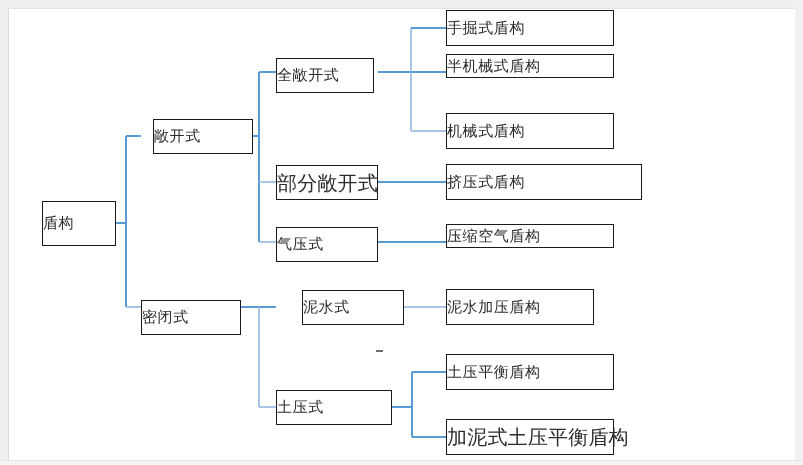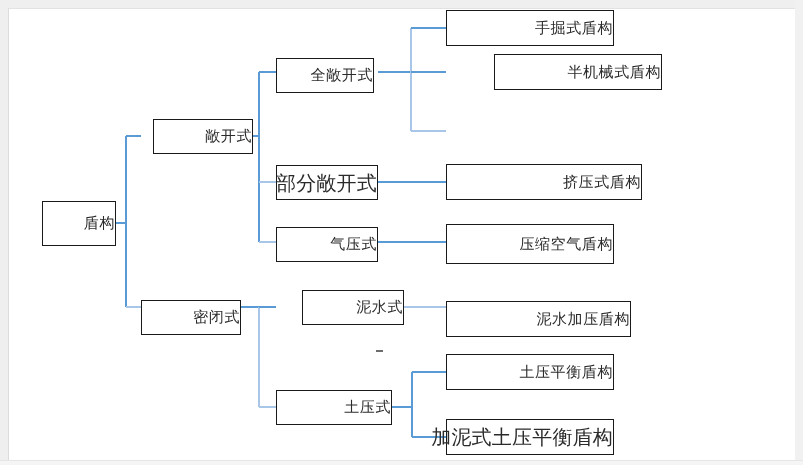--- a/index.html
+++ b/index.html
@@ -27,21 +27,21 @@
     box-sizing: border-box;
     overflow: hidden;
   }
   .node {
     position: absolute;
     box-sizing: border-box;
     border: 1.6px solid #1a1a1a;
     background: #ffffff;
     display: flex;
     align-items: center;
-    justify-content: flex-end;
+    justify-content: flex-start;
     color: #2b2b2b;
     font-size: 15px;
     letter-spacing: 0.6px;
     line-height: 1;
     z-index: 3;
     white-space: nowrap;
   }
   .node.small-text { font-size: 20px; letter-spacing: 0.2px; }
   #edges {
     position: absolute;
@@ -166,30 +166,33 @@
     <div class="node" style="left:267px; top:281px; width:102px; height:35px;margin-left:26px;">
       <span>泥水式</span>
     </div>
     <div class="node" style="left:267px; top:381px; width:116px; height:35px;">
       <span>土压式</span>
     </div>
 
     <div class="node" style="left:437px; top:1px; width:168px; height:36px;">
       <span>手掘式盾构</span>
     </div>
-    <div class="node" style="left:437px; top:45px; width:168px; height:36px;margin-left:48px;">
+    <div class="node" style="left:437px; top:45px; width:168px; height:24px;">
       <span>半机械式盾构</span>
+    </div>
+    <div class="node" style="left:437px; top:104px; width:168px; height:36px;">
+      <span>机械式盾构</span>
     </div>
     <div class="node" style="left:437px; top:155px; width:196px; height:36px;">
       <span>挤压式盾构</span>
     </div>
-    <div class="node" style="left:437px; top:215px; width:168px; height:40px;">
+    <div class="node" style="left:437px; top:215px; width:168px; height:24px;">
       <span>压缩空气盾构</span>
     </div>
-    <div class="node" style="left:437px; top:280px; width:185px; height:36px;margin-top:12px;">
+    <div class="node" style="left:437px; top:280px; width:148px; height:36px;">
       <span>泥水加压盾构</span>
     </div>
     <div class="node" style="left:437px; top:345px; width:168px; height:36px;">
       <span>土压平衡盾构</span>
     </div>
     <div class="node small-text" style="left:437px; top:410px; width:168px; height:36px;">
       <span>加泥式土压平衡盾构</span>
     </div>
 
     <div class="dash-artifact" style="left:367px; top:341px;"></div>

